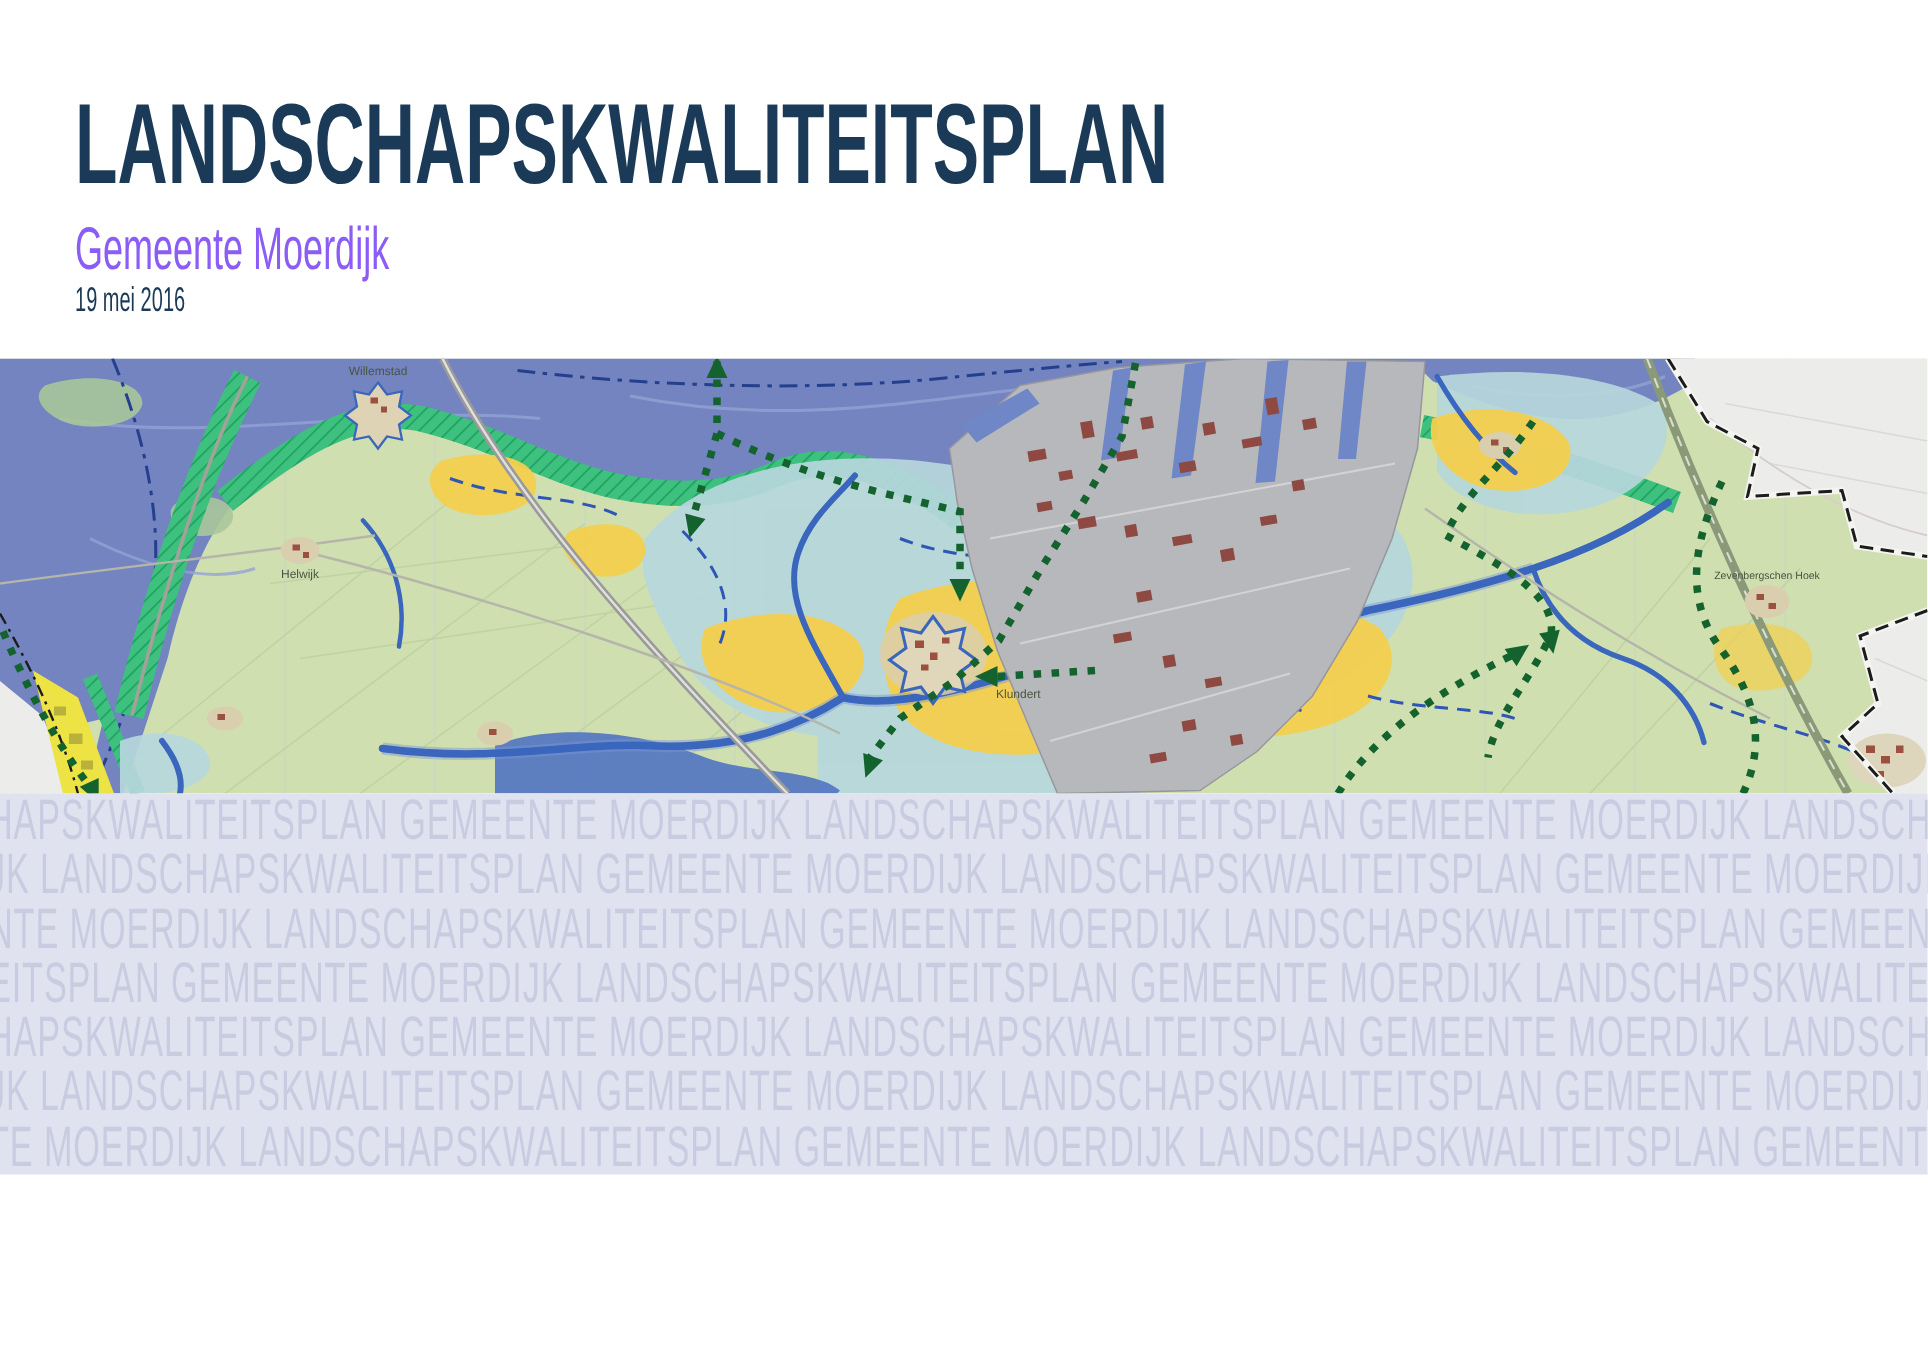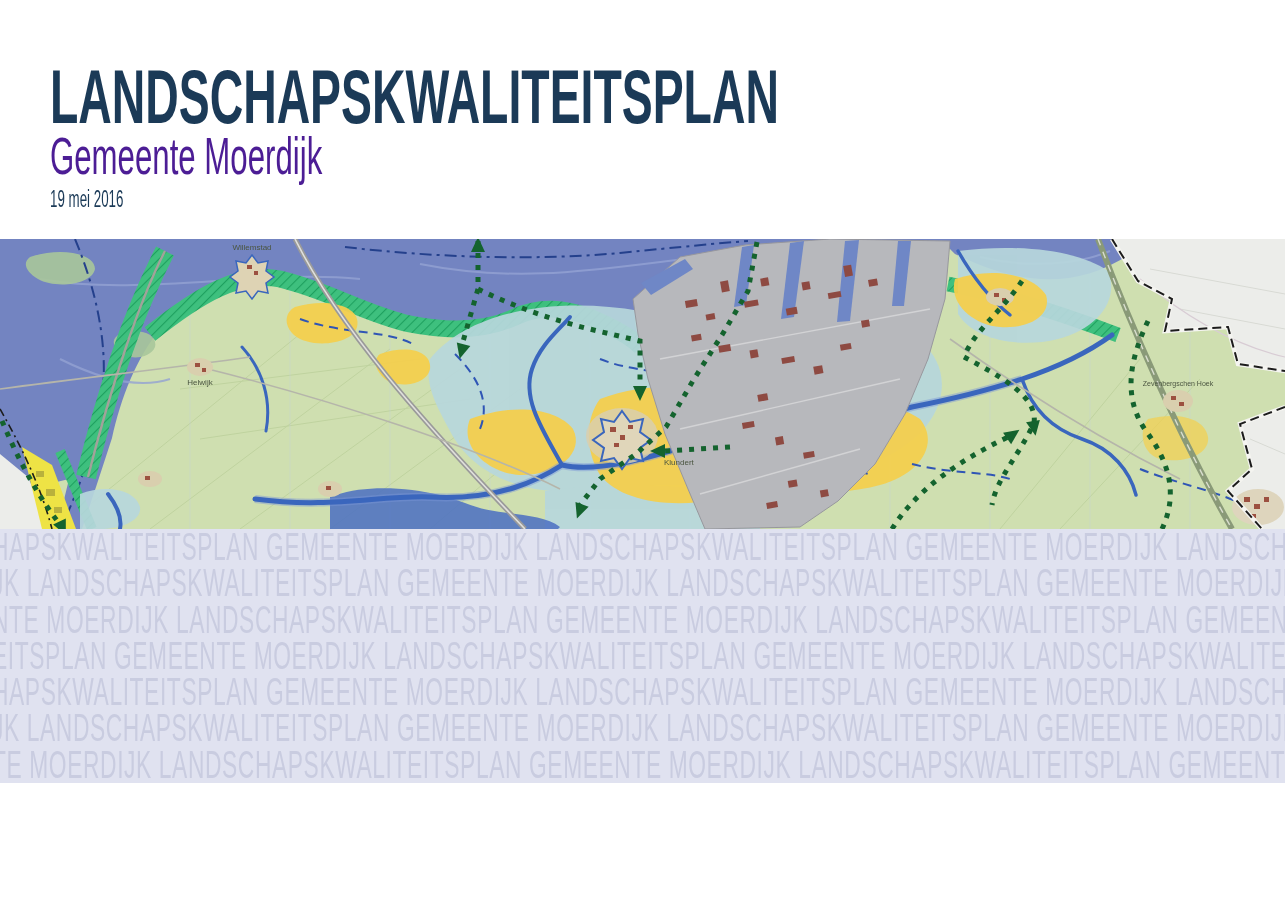--- a/index.html
+++ b/index.html
@@ -5,21 +5,21 @@
   html,body{margin:0;padding:0;}
   body{
     width:1285px;height:905px;background:#ffffff;position:relative;overflow:hidden;
     font-family:"Liberation Sans",sans-serif;
   }
   .cond{display:inline-block;transform-origin:0 0;white-space:nowrap;}
 
   
   #page-title{position:absolute;left:50px;top:59px;font-size:76px;font-weight:bold;color:#1b3a57;line-height:1;}
   #page-title .cond{transform:scaleX(.61);}
-  #page-subtitle{position:absolute;left:50px;top:130px;font-size:52px;color:#4c1d95;line-height:1;}
+  #page-subtitle{position:absolute;left:50px;top:146px;font-size:40px;color:#8b5cf6;line-height:1;}
   #page-subtitle .cond{transform:scaleX(.60);}
   #page-date{position:absolute;left:50px;top:188px;font-size:23px;color:#1b3a57;line-height:1;}
   #page-date .cond{transform:scaleX(.58);}
 
   
   #map-wrap{position:absolute;left:0;top:239px;width:1142px;height:290px;}
   #map-wrap svg{display:block;width:1285px;height:290px;}
 
   
   #wm{position:absolute;left:0;top:529px;width:1285px;height:254px;background:#e0e2f0;overflow:hidden;}

